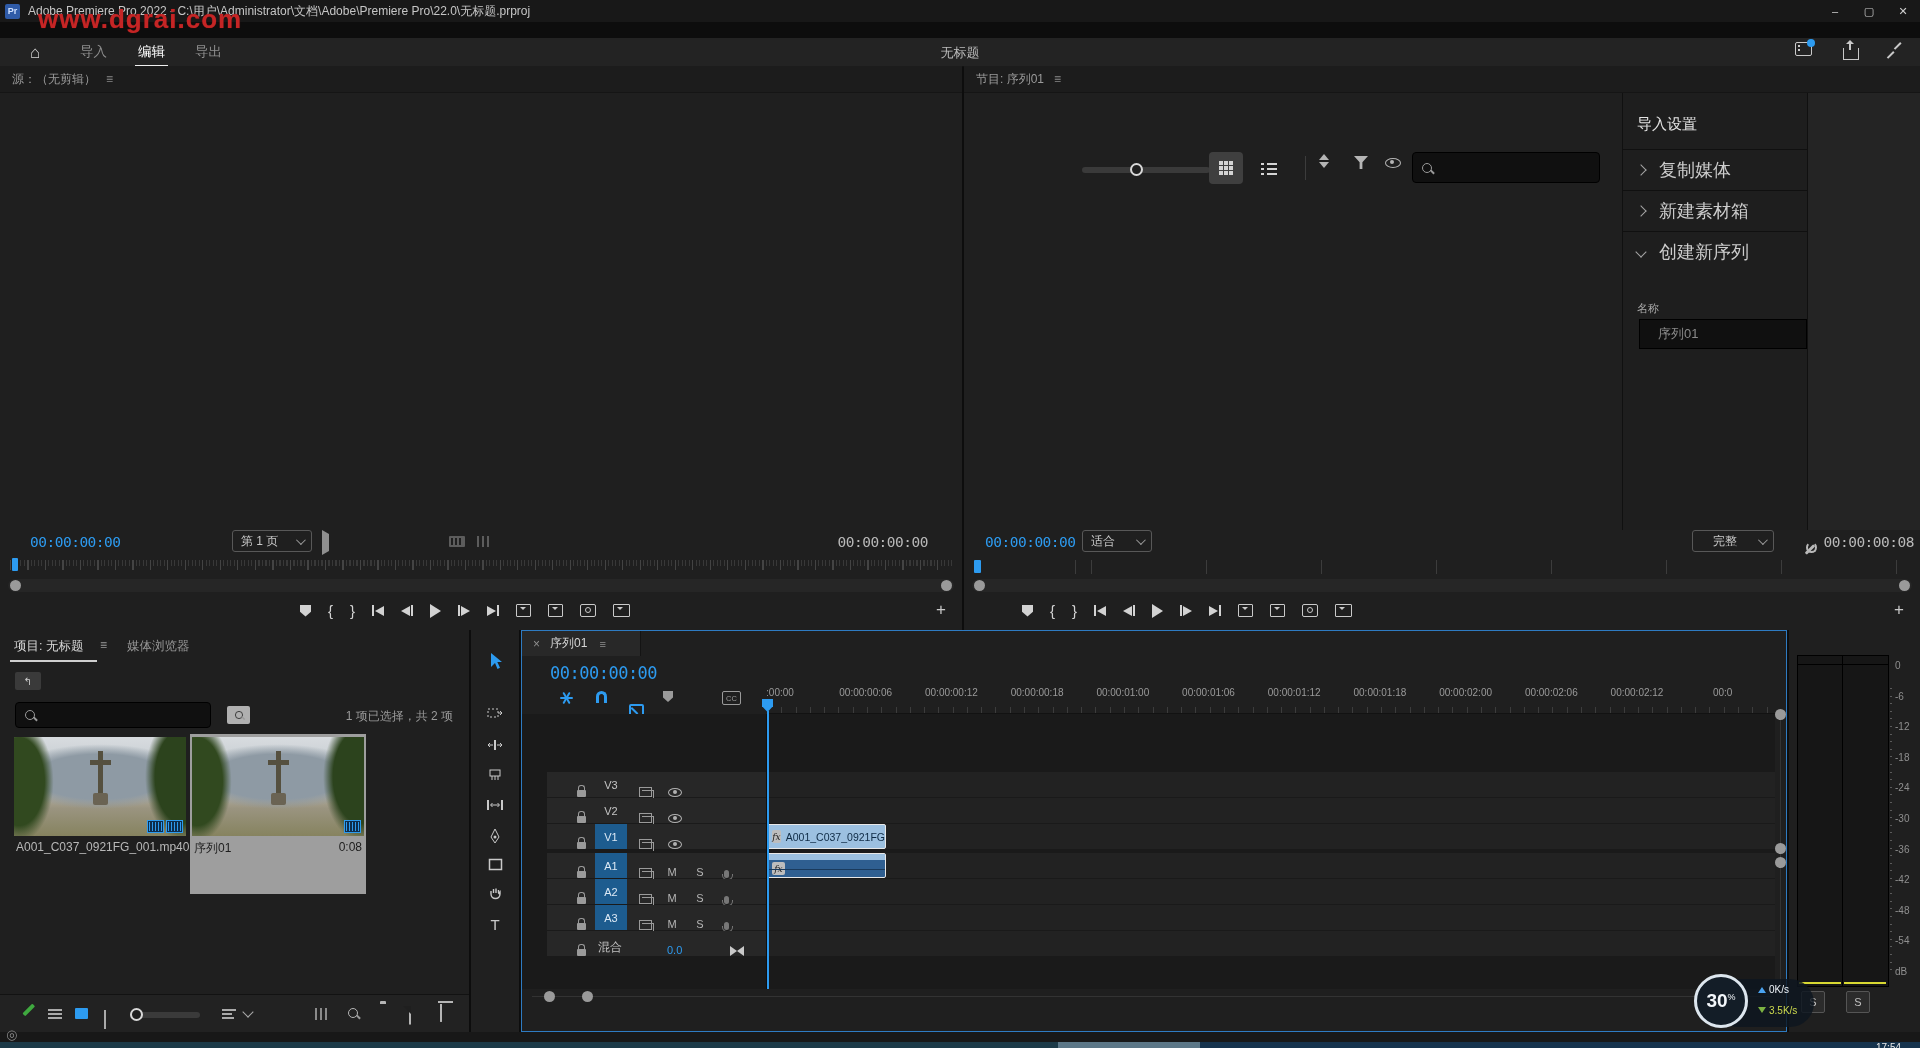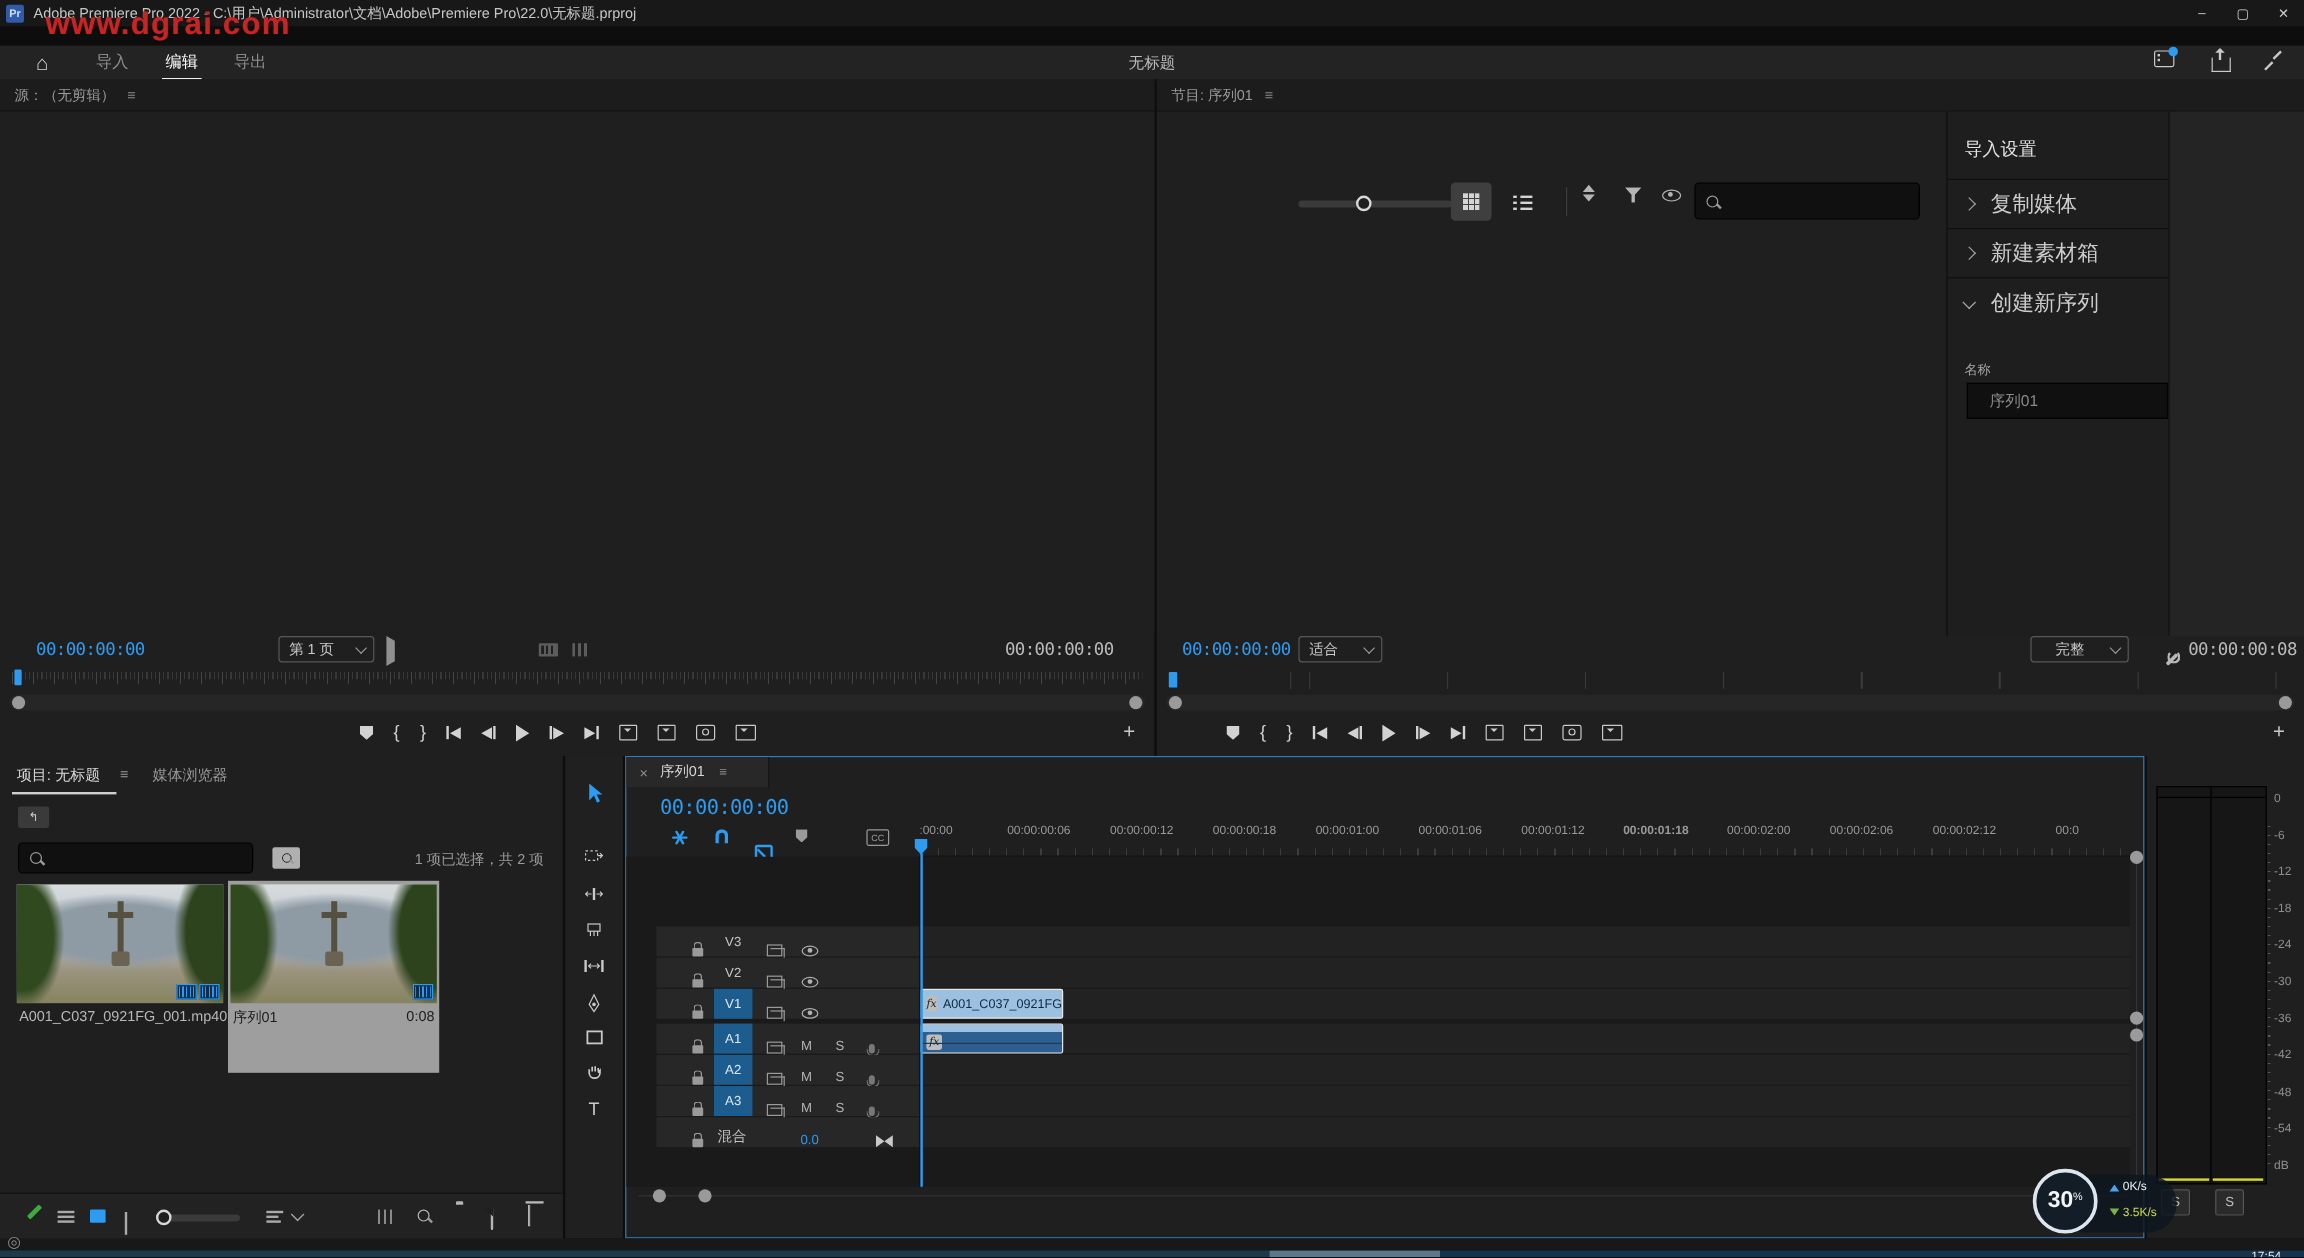--- a/index.html
+++ b/index.html
@@ -555,21 +555,21 @@
 
     <div class="abs" id="tl-ruler" style="left:245px;top:52px;width:1008px;height:30px;overflow:hidden;border-bottom:1px solid #121212;
          background-image:repeating-linear-gradient(90deg,#3c3c3c 0 1px,transparent 1px 14.28px);background-size:100% 6px;background-repeat:no-repeat;background-position:0 24px;">
         <span class="ruler-label" style="left: 13px;">:00:00</span>
         <span class="ruler-label" style="left: 98.7px;">00:00:00:06</span>
         <span class="ruler-label" style="left: 184.4px;">00:00:00:12</span>
         <span class="ruler-label" style="left: 270.1px;">00:00:00:18</span>
         <span class="ruler-label" style="left: 355.8px;">00:00:01:00</span>
         <span class="ruler-label" style="left: 441.5px;">00:00:01:06</span>
         <span class="ruler-label" style="left: 527.2px;">00:00:01:12</span>
-        <span class="ruler-label" style="left: 612.9px; font-weight: bold;">00:00:01:18</span>
+        <span class="ruler-label" style="left: 612.9px;">00:00:01:18</span>
         <span class="ruler-label" style="left: 698.6px;">00:00:02:00</span>
         <span class="ruler-label" style="left: 784.3px;">00:00:02:06</span>
         <span class="ruler-label" style="left: 870px;">00:00:02:12</span>
         <span class="ruler-label" style="left: 955.7px;">00:0</span>
       </div>
 
     <div class="abs" style="left:245px;top:83px;width:1008px;height:275px;background:#1a1a1a;"></div>
     <div class="abs" style="left:0;top:83px;width:245px;height:275px;background:#1a1a1a;"></div>
     <div id="tracks-host">
         <div class="track-row abs" style="top: 141px;">

